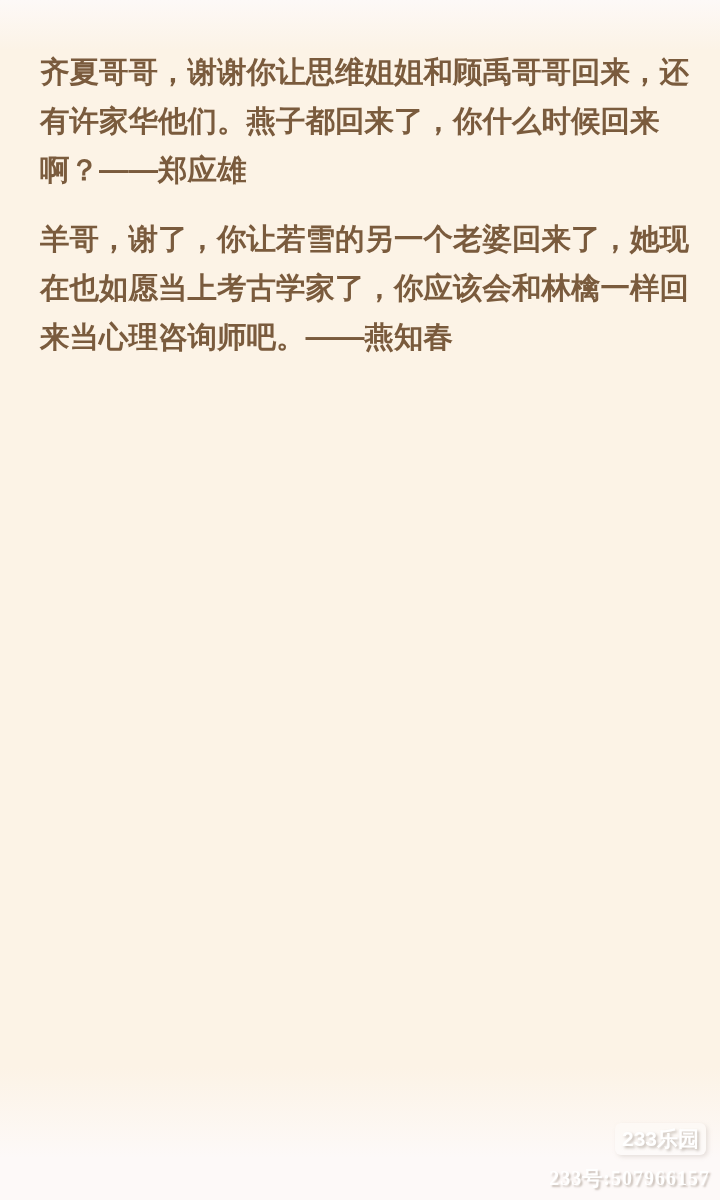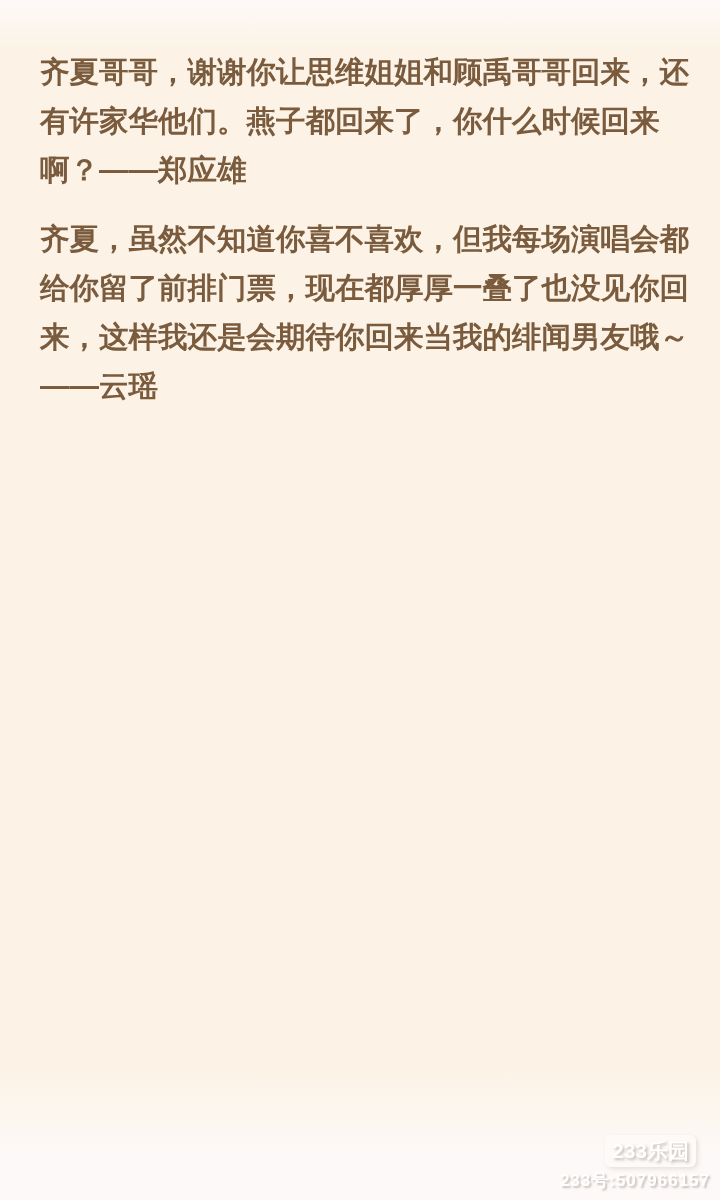--- a/index.html
+++ b/index.html
@@ -44,46 +44,46 @@
   .wm-badge {
     display: inline-block;
     font-size: 21px;
     font-weight: bold;
     color: #ffffff;
     padding: 2px 7px;
     border-radius: 6px;
     text-shadow: 2px 2px 3px rgba(168, 155, 144, 0.65);
     box-shadow: 2px 2px 4px rgba(190, 178, 168, 0.35);
     background: rgba(255, 255, 255, 0.28);
-    margin-right: 14px;
+    margin-right: 4px;
   }
   .wm-id {
-    margin-top: 2px;
-    font-size: 17px;
+    margin-top: 10px;
+    font-size: 20px;
     font-weight: bold;
     color: #ffffff;
     text-shadow: 2px 2px 2px rgba(168, 155, 144, 0.6);
     letter-spacing: 1px;
+    font-family: Liberation Serif, serif;
   }
 </style>
 </head>
 <body>
 
 <div class="page">
 
   <p class="para">齐夏哥哥，谢谢你让思维姐姐和顾禹哥哥回来，还
 有许家华他们。燕子都回来了，你什么时候回来
 啊？——郑应雄</p>
 
 
+  <p class="para">羊哥，谢了，你让若雪的另一个老婆回来了，她现
+在也如愿当上考古学家了，你应该会和林檎一样回
+来当心理咨询师吧。——燕知春</p>
 
-  <p class="para">齐夏，虽然不知道你喜不喜欢，但我每场演唱会都
-给你留了前排门票，现在都厚厚一叠了也没见你回
-来，这样我还是会期待你回来当我的绯闻男友哦～
-——云瑶</p>
 
 
   <div class="watermark">
     <span class="wm-badge">233乐园</span>
     <div class="wm-id">233号:507966157</div>
   </div>
 
 </div>
 
 </body></html>

